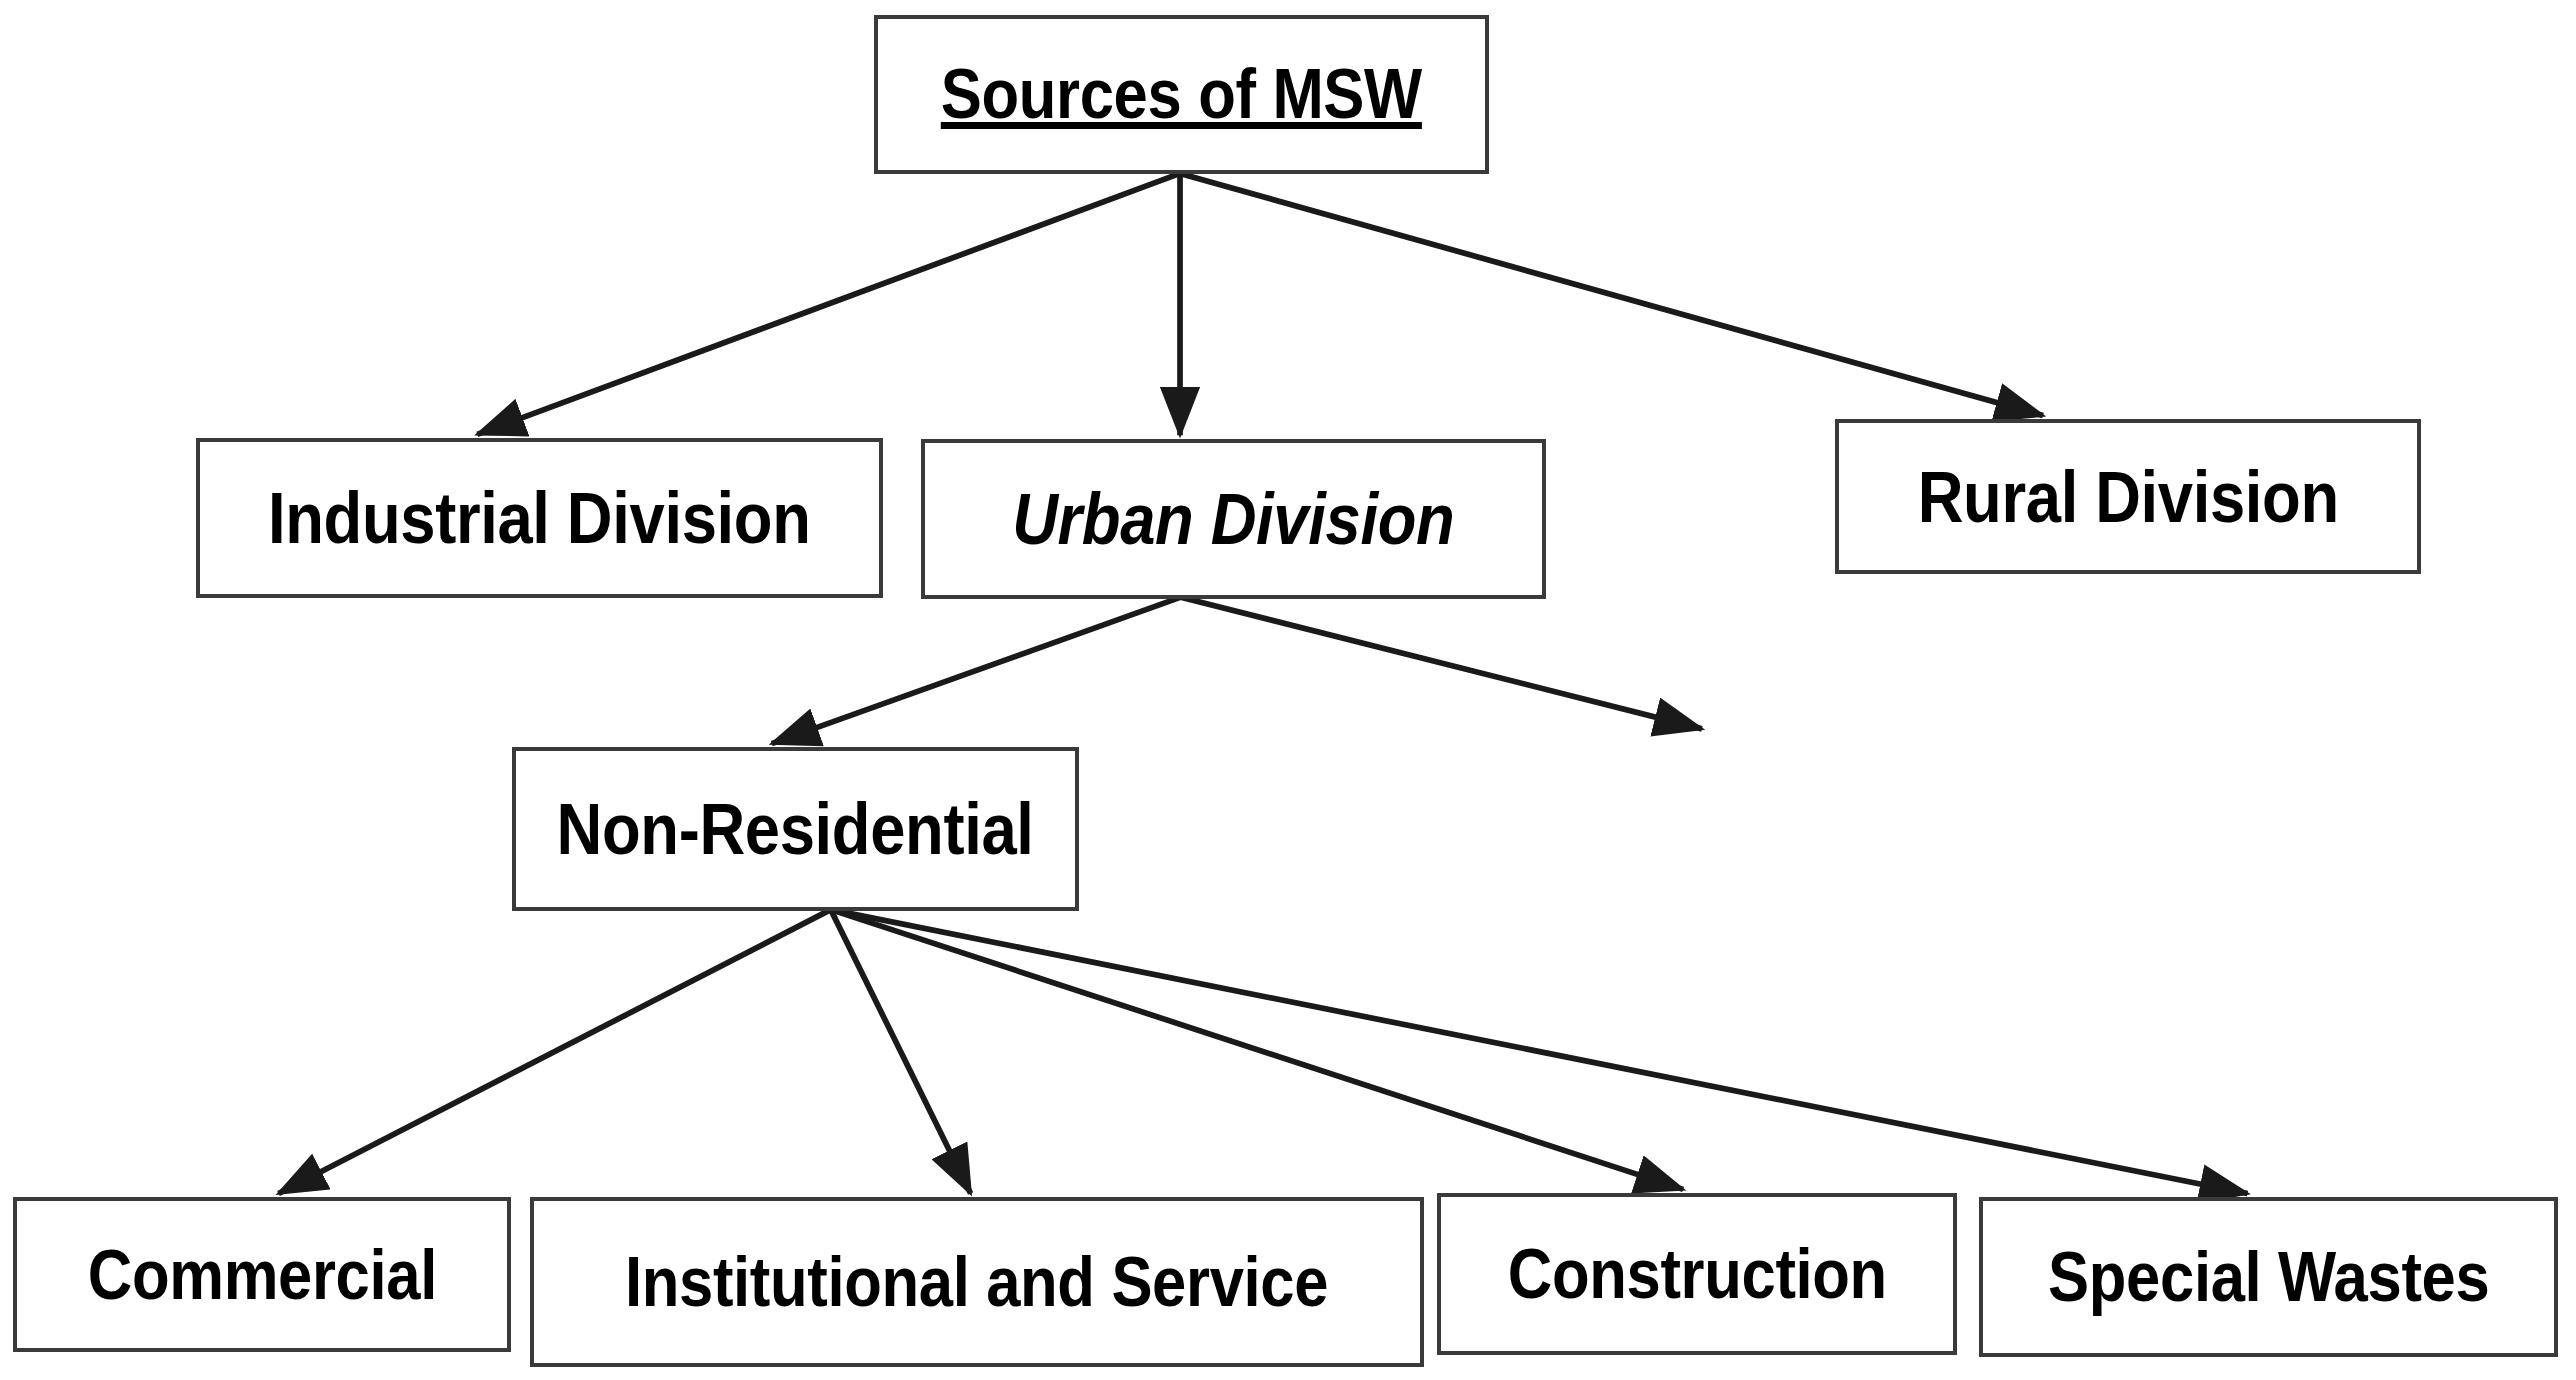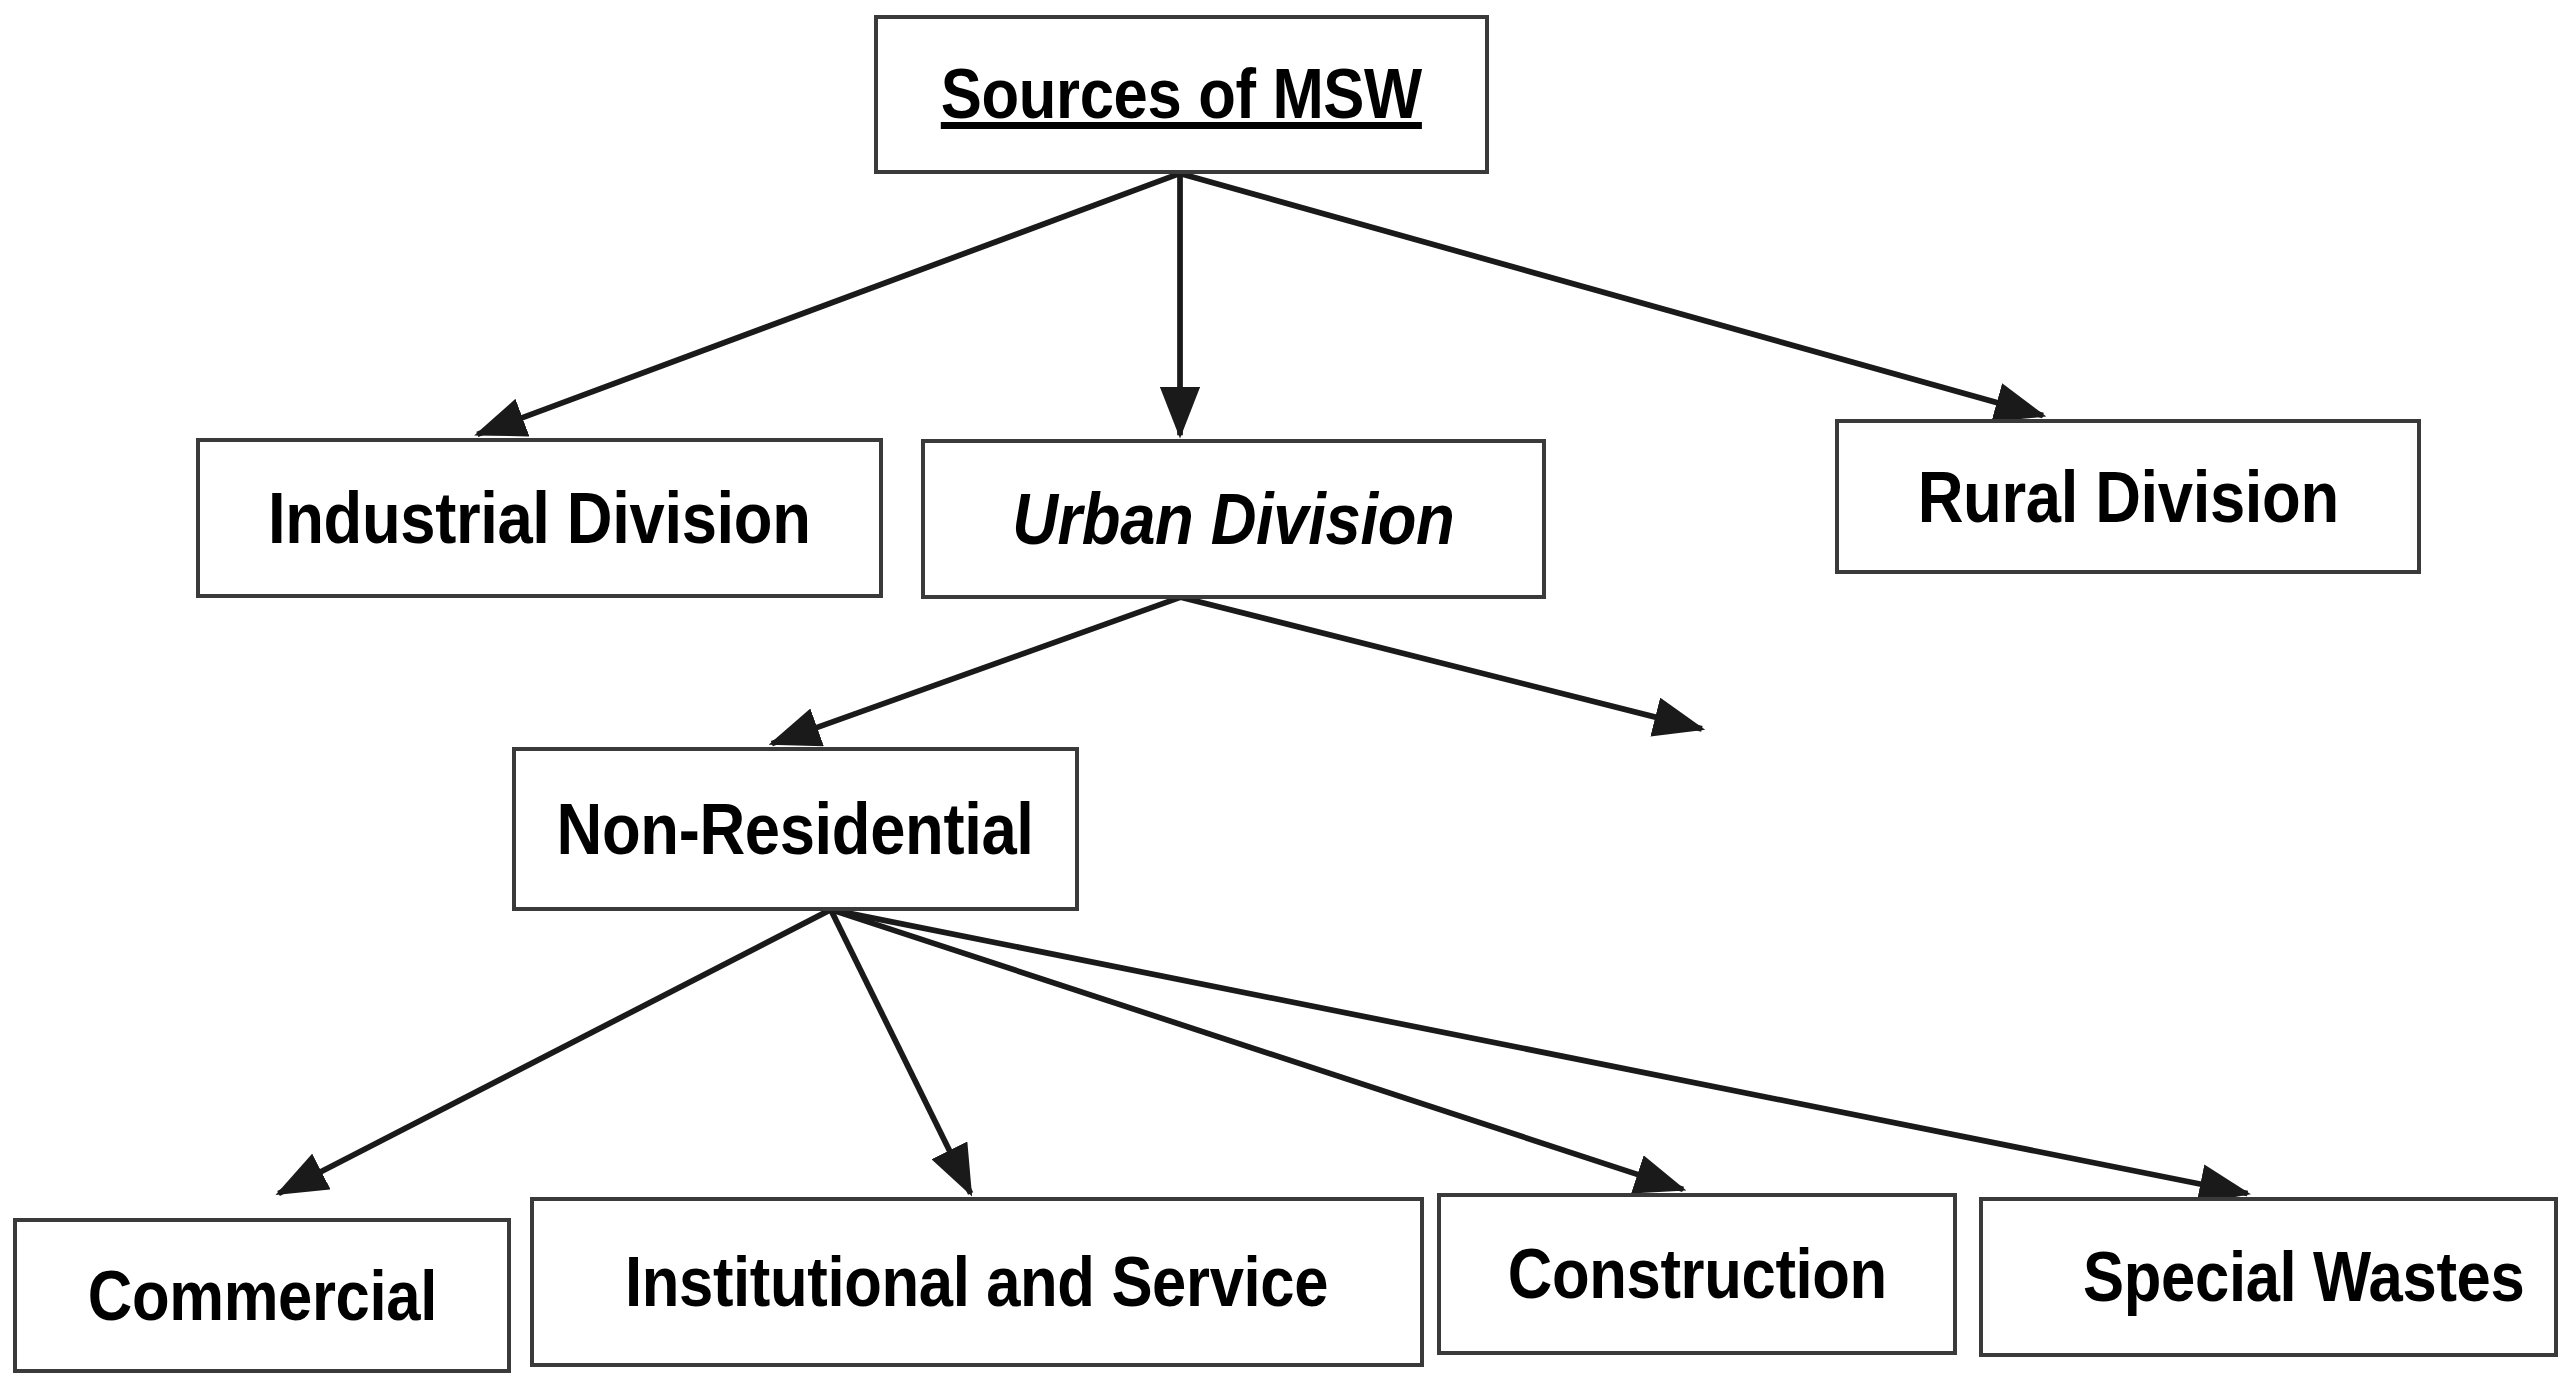--- a/index.html
+++ b/index.html
@@ -43,24 +43,24 @@
     transform: scaleX(0.88);
     transform-origin: center;
   }
   
   #node-root       { left: 874px; top: 14.7px;   width: 615px; height: 159px; text-decoration: underline; }
   #node-industrial { left: 196px;  top: 438px;  width: 687px; height: 160px; }
   #node-urban      { left: 921px; top: 439px;  width: 625px; height: 160px; font-style: italic; }
   #node-rural      { left: 1835px; top: 419px;  width: 586px; height: 155px; }
   #node-nonres     { left: 512px;  top: 747px;  width: 567px; height: 164px; }
   #node-res        { left: 1532px; top: 732px;  width: 327px; height: 162px; }
-  #node-commercial { left: 13px;   top: 1197px; width: 498px; height: 155px; margin-top: 21px; }
+  #node-commercial { left: 13px;   top: 1197px; width: 498px; height: 155px; }
   #node-institutional { left: 530px; top: 1197px; width: 894px; height: 170px; }
   #node-construction  { left: 1437px; top: 1193px; width: 520px; height: 162px; }
-  #node-special       { left: 1979px; top: 1197px; width: 579px; height: 160px; justify-content: flex-end; }
+  #node-special       { left: 1979px; top: 1197px; width: 579px; height: 160px; }
 
   #node-root .node-label          { font-size: 70px; }
   #node-industrial .node-label    { font-size: 72px; }
   #node-urban .node-label         { font-size: 72px; }
   #node-rural .node-label         { font-size: 72px; }
   #node-nonres .node-label        { font-size: 72px; }
   #node-res .node-label           { font-size: 70px; }
   #node-commercial .node-label    { font-size: 70px; }
   #node-institutional .node-label { font-size: 70px; }
   #node-construction .node-label  { font-size: 70px; }

